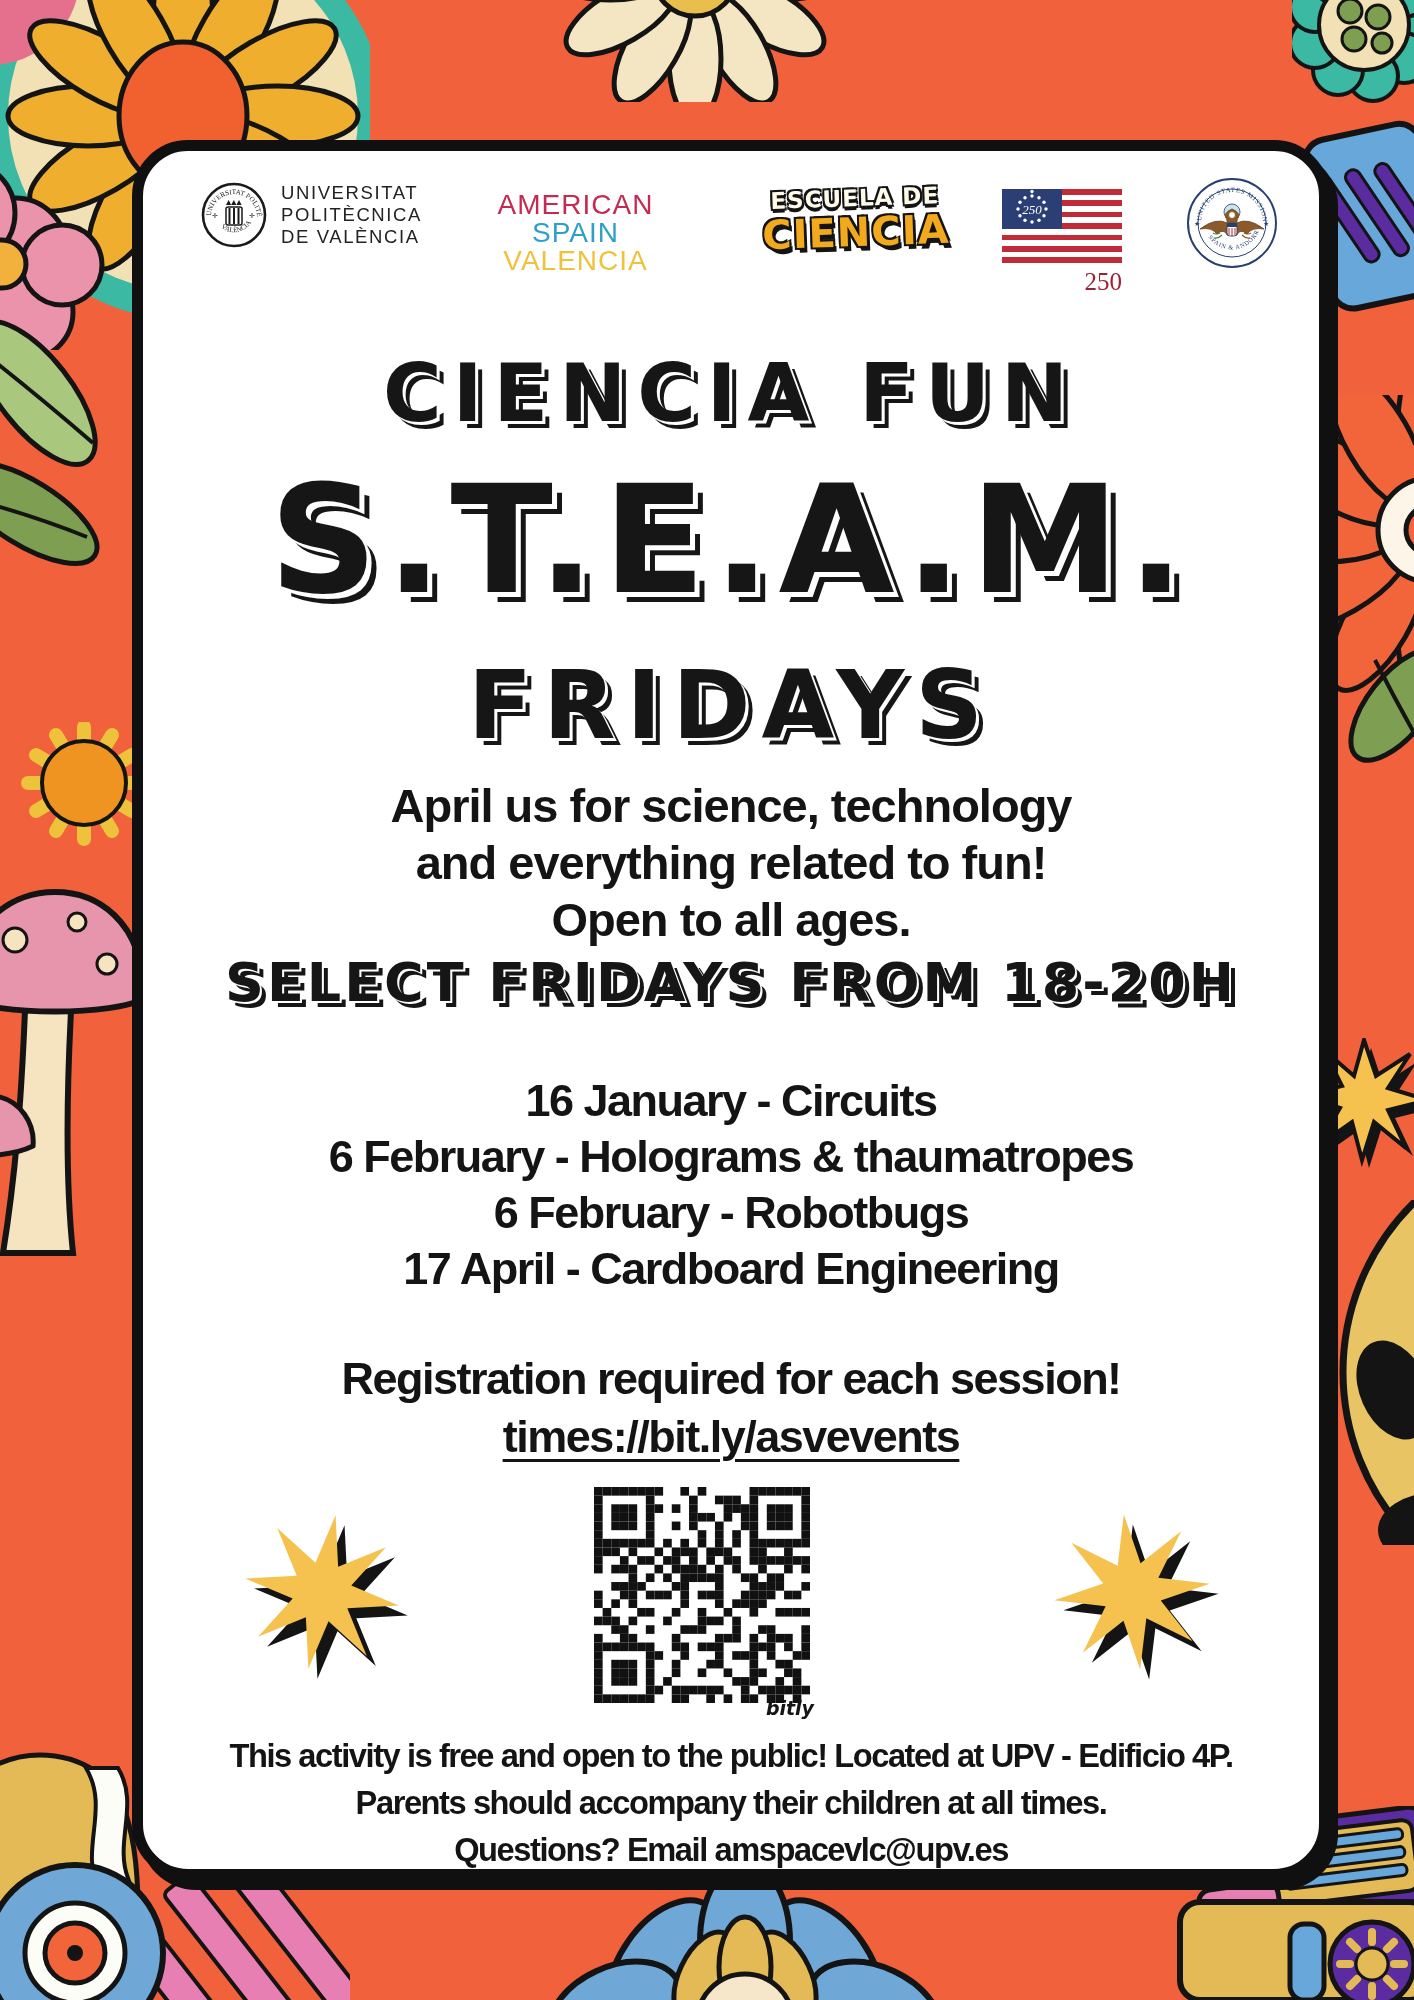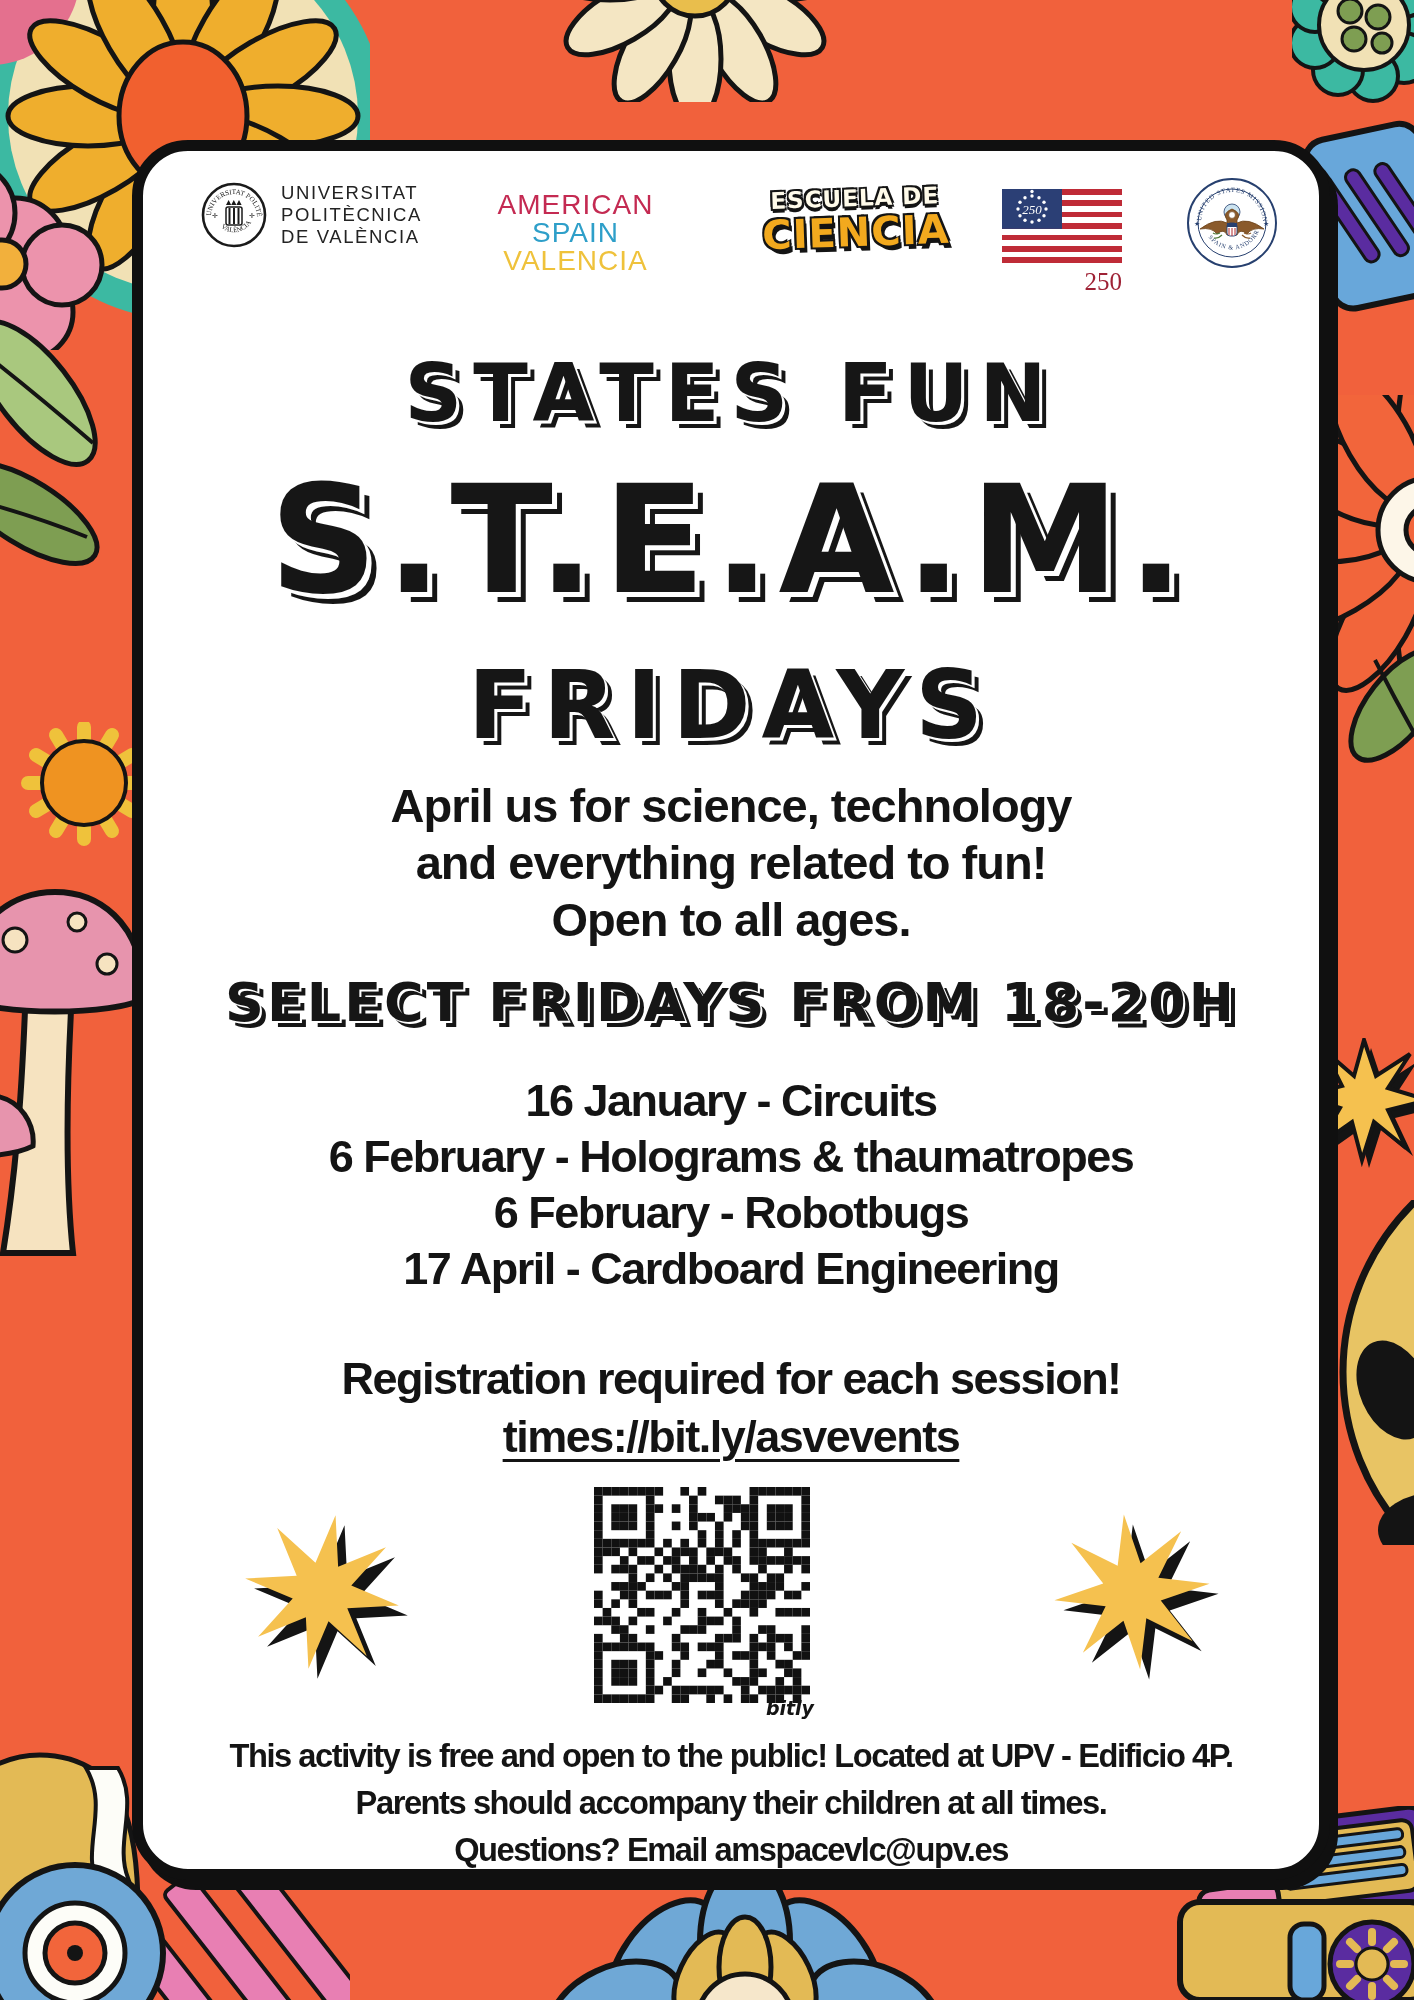--- a/index.html
+++ b/index.html
@@ -7,21 +7,21 @@
 body{position:relative;background:#F1613C;font-family:"Liberation Sans",sans-serif;color:#141414}
 .deco{position:absolute;z-index:0}
 .card{position:absolute;z-index:2;left:132px;top:140px;width:1198px;height:1740px;background:#fff;border:11px solid #101010;border-radius:56px;box-shadow:8px 10px 0 #101010}
 .card .abs{position:absolute}
 .center{left:0;width:100%;text-align:center}
 .display{font-family:"DejaVu Sans",sans-serif;font-weight:800;color:#161616}
 .kicker{top:196px;font-size:80px;letter-spacing:11px;text-shadow:3px 3px 0 #fff,7px 7px 0 #161616}
 .steam{top:302px;font-size:150px;letter-spacing:8px;text-shadow:5px 5px 0 #fff,10px 10px 0 #161616}
 .fridays{top:500px;font-size:94px;letter-spacing:11px;text-shadow:3px 3px 0 #fff,7px 7px 0 #161616}
 .intro{top:626px;font-size:47px;font-weight:700;letter-spacing:-1px;line-height:57px}
-.select{top:820px;font-size:54px;letter-spacing:3px;text-shadow:2px 2px 0 #fff,6px 6px 0 #161616}
+.select{top:800px;font-size:54px;letter-spacing:3px;text-shadow:2px 2px 0 #fff,6px 6px 0 #161616}
 .dates{top:922px;font-size:45px;font-weight:700;letter-spacing:-1.5px;line-height:56px}
 .reg{top:1202px;font-size:45px;font-weight:700;letter-spacing:-1.5px}
 .linkline{top:1260px;font-size:45px;font-weight:700;letter-spacing:-1.5px}
 .linkline a{color:#141414;text-decoration:underline;text-decoration-thickness:3px;text-underline-offset:7px}
 .qr{left:451px;top:1336px;width:216px;height:216px}
 .bitly{position:absolute;right:-4px;bottom:-16px;font-size:19px;font-style:italic;font-weight:700;font-family:"DejaVu Sans",sans-serif;color:#141414}
 .star{position:absolute;width:176px;height:176px}
 .star-left{left:99px;top:1361px}
 .star-right{left:909px;top:1361px}
 .footer{top:1581px;font-size:34px;font-weight:700;letter-spacing:-1.5px;line-height:47px;transform:scaleX(.96)}
@@ -323,21 +323,21 @@
       <g stroke="#B3282D" stroke-width="1">
           <line x1="43" y1="51" x2="43" y2="58"></line>
           <line x1="46" y1="51" x2="46" y2="59"></line>
           <line x1="49" y1="51" x2="49" y2="58"></line>
         </g>
       <path d="M36,58 Q32,62 28,61 M34,56 Q30,58 27,56" stroke="#4F7A3A" stroke-width="1.2" fill="none"></path>
       <path d="M56,58 Q60,62 64,61 M58,56 Q62,58 65,56" stroke="#8A5A2B" stroke-width="1.2" fill="none"></path>
     </svg>
   </div>
 
-  <div class="abs center display kicker">STATES FUN</div>
+  <div class="abs center display kicker">CIENCIA FUN</div>
   <div class="abs center display steam">S.T.E.A.M.</div>
   <div class="abs center display fridays">FRIDAYS</div>
 
   <div class="abs center intro">
     <div>April us for science, technology</div>
     <div>and everything related to fun!</div>
     <div>Open to all ages.</div>
   </div>
 
   <div class="abs center display select">SELECT FRIDAYS FROM 18-20H</div>

